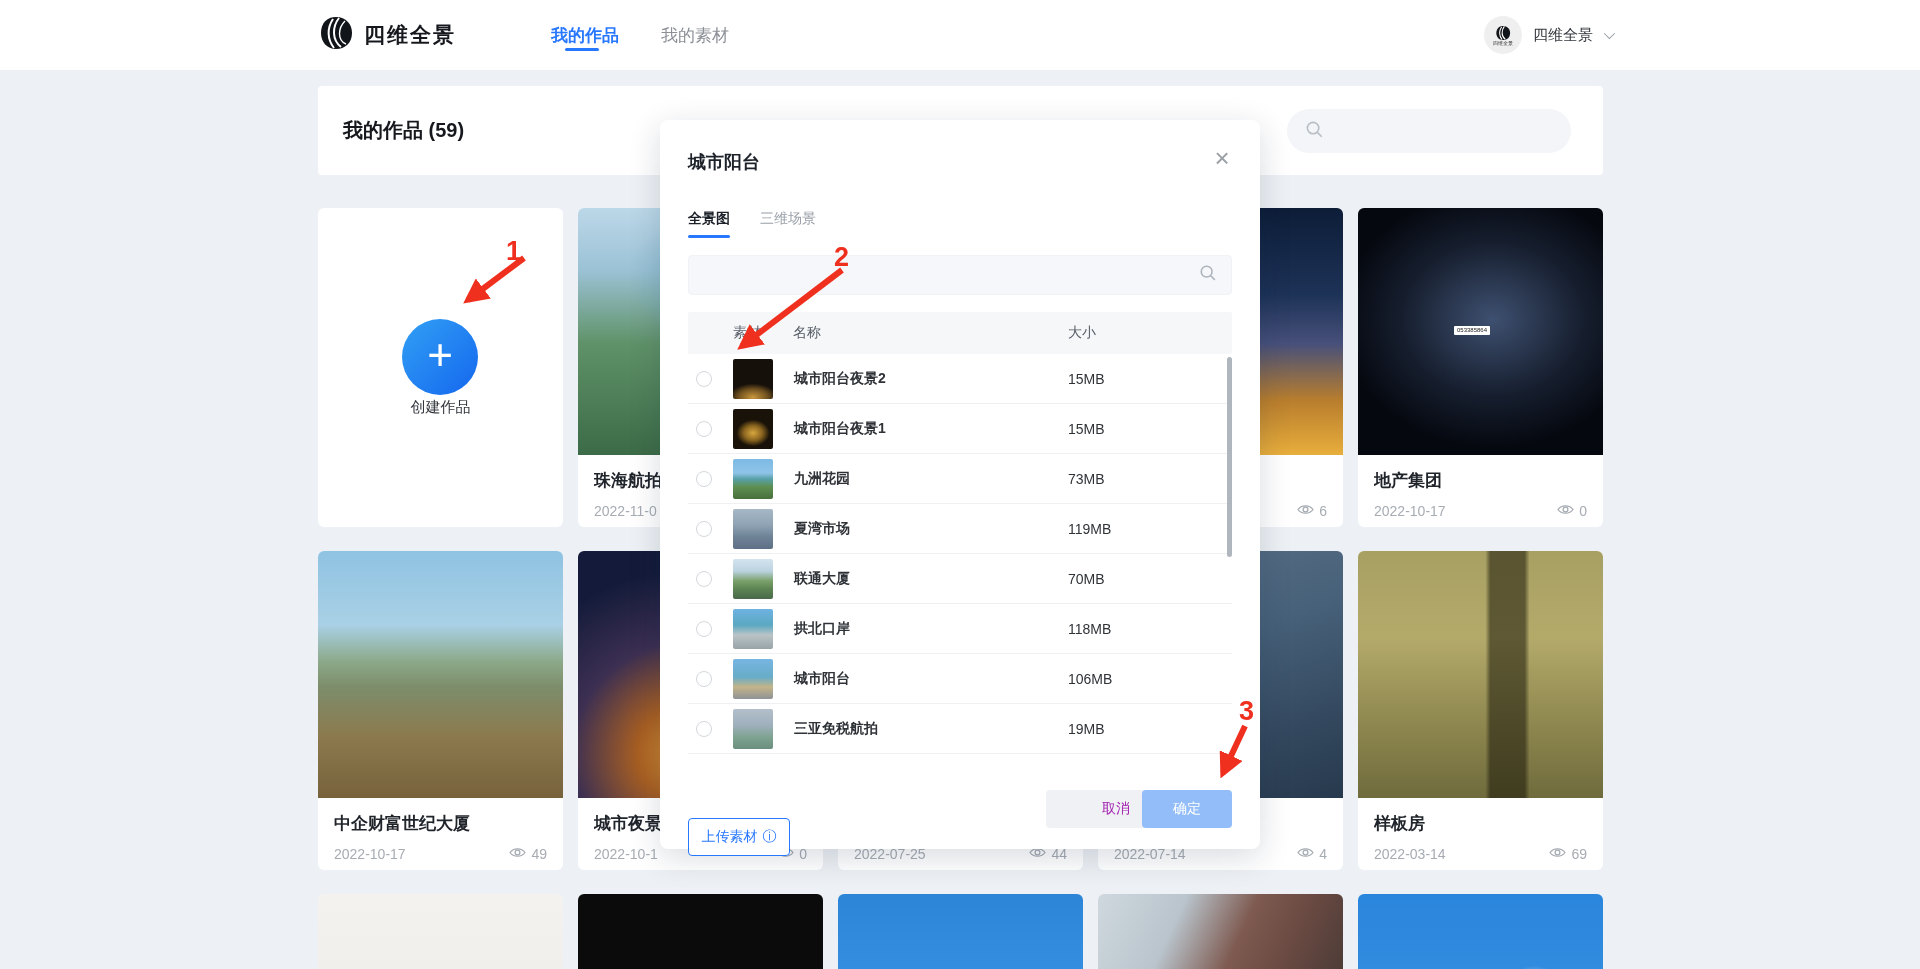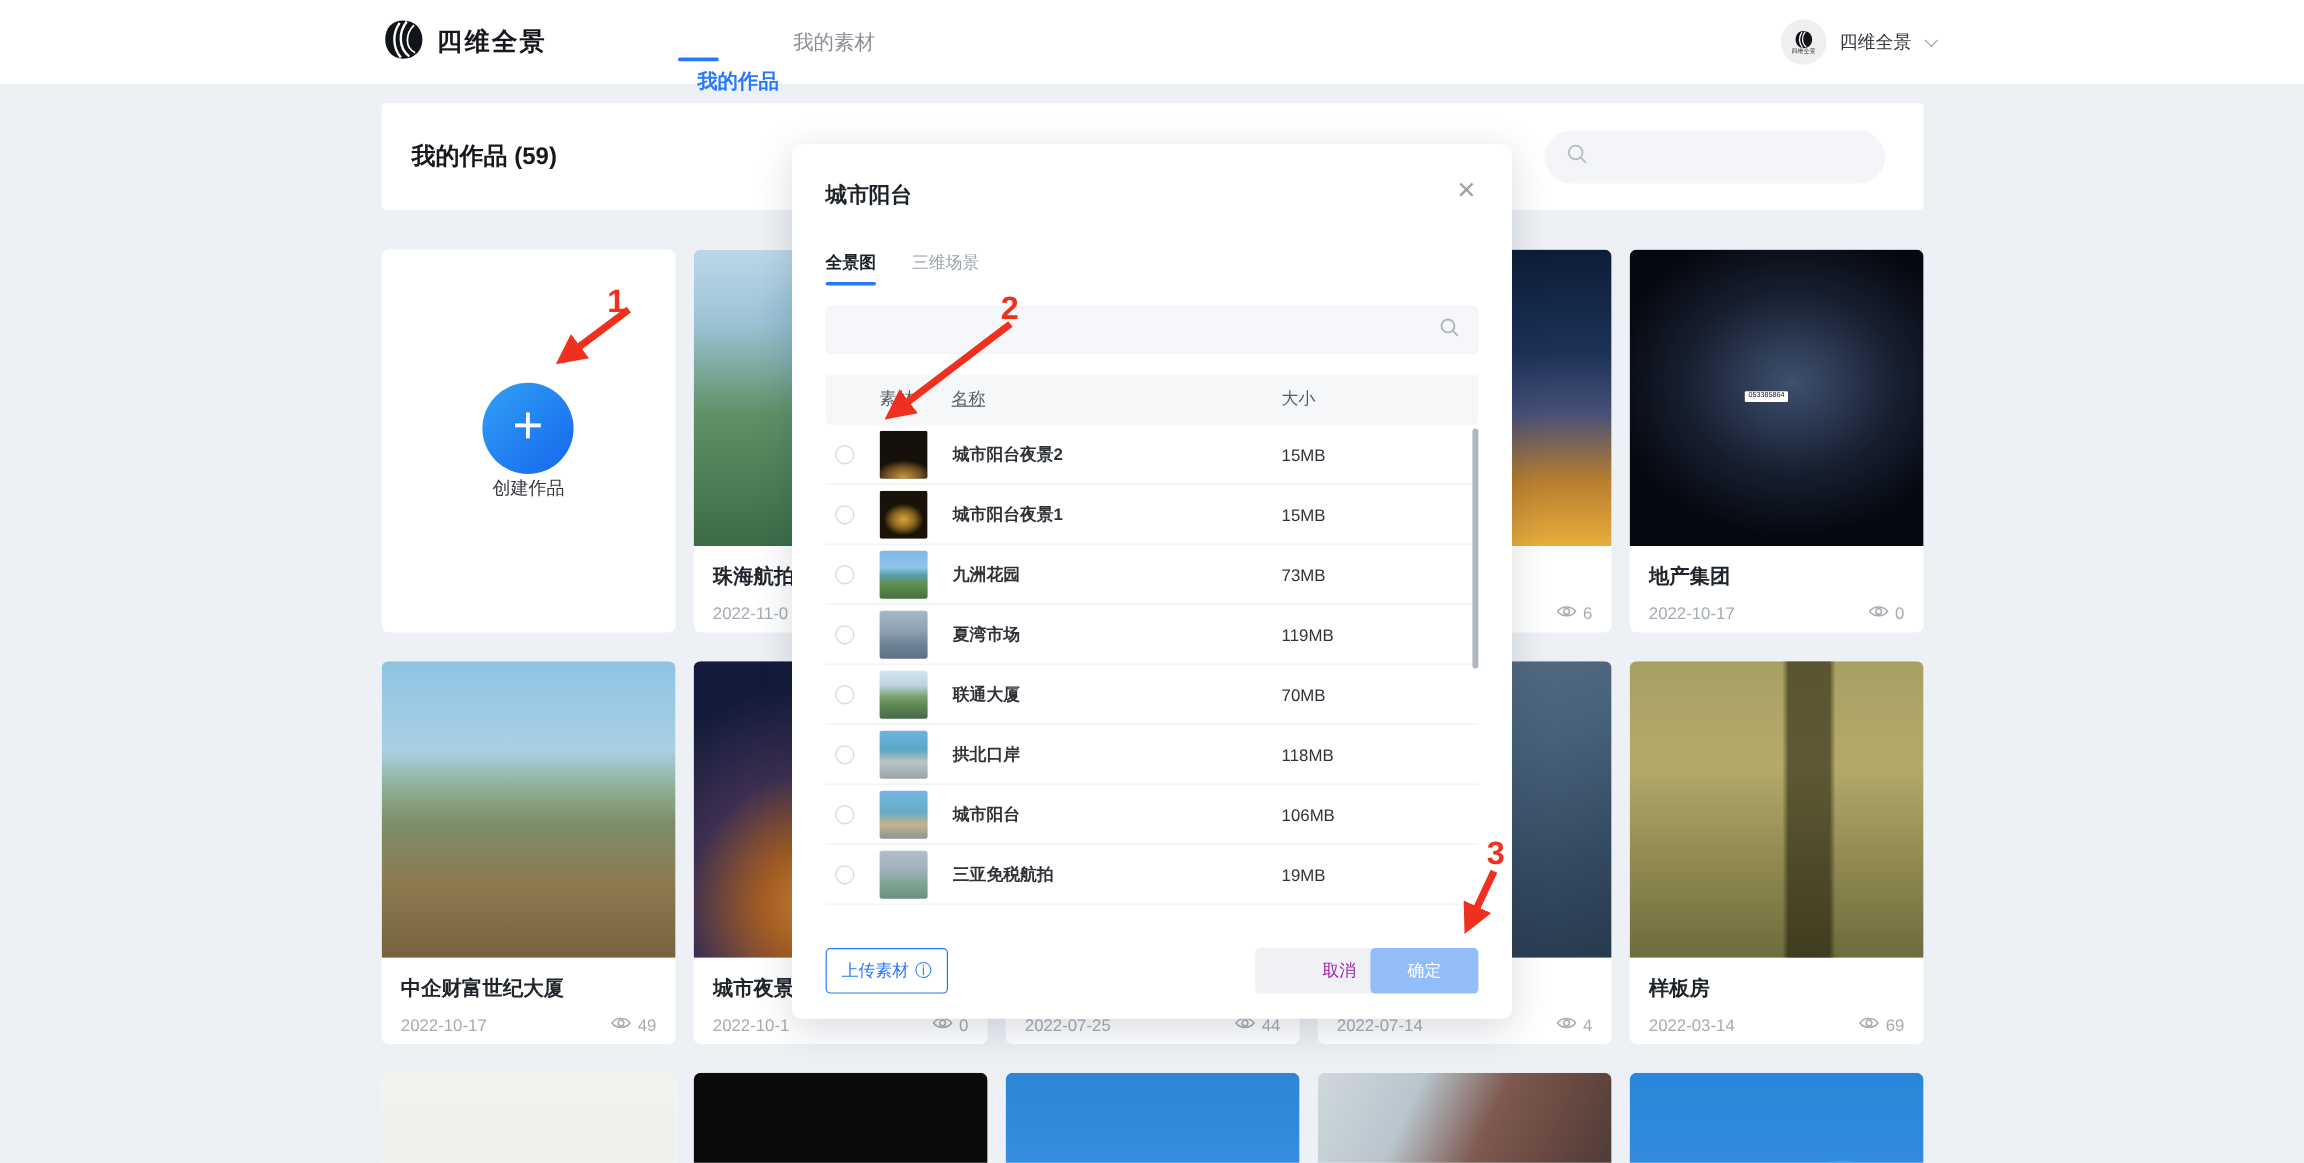--- a/index.html
+++ b/index.html
@@ -5,21 +5,21 @@
   :root{ --accent:#2878ff; --ann:#f0301f; --confirm-disabled:#92bdf8; }
   *{margin:0;padding:0;box-sizing:border-box;}
   html,body{width:1920px;height:969px;overflow:hidden;}
   body{background:#edf0f4;font-family:"Liberation Sans","DejaVu Sans",sans-serif;color:#1d2129;position:relative;}
 
   
   .navbar{position:absolute;left:0;top:0;width:1920px;height:70px;background:#fff;box-shadow:0 1px 0 #eceef2;z-index:5;}
   .brand{position:absolute;left:318px;top:0;height:70px;display:flex;align-items:center;gap:10px;}
   .brand-name{font-size:21px;font-weight:700;letter-spacing:2px;color:#16181d;}
   .nav-tab{position:absolute;top:0;height:70px;display:flex;align-items:center;font-size:17px;cursor:pointer;}
-  .nav-tab.t0{left:581px;color:var(--accent);font-weight:700;margin-top:32px;}
+  .nav-tab.t0{left:551px;color:var(--accent);font-weight:700;}
   .nav-tab.t1{left:661px;color:#8b9097;}
   .nav-underline{position:absolute;left:565px;top:48px;width:34px;height:3px;border-radius:2px;background:var(--accent);}
   .userbox{position:absolute;right:308px;top:0;height:70px;display:flex;align-items:center;gap:11px;}
   .avatar{width:38px;height:38px;border-radius:50%;background:#efefef;display:flex;flex-direction:column;align-items:center;justify-content:center;overflow:hidden;}
   .avatar .av-txt{font-size:5px;color:#333;line-height:5px;}
   .user-name{font-size:15px;color:#33373d;}
   .caret{width:8px;height:8px;border-right:1.5px solid #9aa0a8;border-bottom:1.5px solid #9aa0a8;transform:rotate(45deg) translateY(-2px);}
 
   
   .band{position:absolute;left:318px;top:86px;width:1285px;height:89px;background:#fff;border-radius:4px;z-index:1;}
@@ -63,30 +63,30 @@
   .modal-title{position:absolute;left:28px;top:30px;font-size:18px;font-weight:600;color:#1d2129;}
   .modal-close{position:absolute;right:22px;top:22px;width:32px;height:32px;display:flex;align-items:center;justify-content:center;font-size:26px;color:#9aa0a6;cursor:pointer;}
   .modal-tabs{position:absolute;left:28px;top:90px;display:flex;gap:30px;font-size:14px;}
   .mtab{padding-bottom:10px;color:#9aa1a9;cursor:pointer;position:relative;}
   .mtab.active{color:#1d2129;font-weight:600;}
   .mtab.active::after{content:"";position:absolute;left:0;bottom:0;width:100%;height:3px;border-radius:2px;background:var(--accent);}
   .modal-search{position:absolute;left:28px;top:135px;width:544px;height:40px;background:#f5f7fa;border:1px solid #f0f2f5;border-radius:4px;display:flex;align-items:center;padding:0 14px;}
   .modal-search input{flex:1;border:none;outline:none;background:transparent;font-size:14px;color:#333;}
   .mtable-head{position:absolute;left:28px;top:192px;width:544px;height:42px;background:#f6f7f9;border-radius:2px;display:flex;align-items:center;font-size:14px;color:#565c66;}
   .hc-mat{margin-left:45px;}
-  .hc-name{margin-left:32px;text-decoration:underline;}
+  .hc-name{margin-left:32px;}
   .hc-size{position:absolute;left:380px;}
   .mrows{position:absolute;left:28px;top:234px;width:544px;height:400px;overflow:hidden;}
   .mrow{height:50px;display:flex;align-items:center;border-bottom:1px solid #eef0f2;position:relative;cursor:pointer;}
   .radio{width:16px;height:16px;border:1px solid #d4d7dc;border-radius:50%;background:#fff;margin-left:8px;}
   .mthumb{width:40px;height:40px;border-radius:2px;margin-left:21px;}
   .mname{margin-left:21px;font-size:14px;color:#2f3338;font-weight:bold;}
   .msize{position:absolute;left:380px;font-size:14px;color:#2f3338;}
   .mscrollbar{position:absolute;left:567px;top:237px;width:5px;height:200px;border-radius:3px;background:#b0b6bd;z-index:11;}
-  .upload-btn{position:absolute;left:28px;top:670px;width:102px;height:38px;border:1px solid var(--accent);border-radius:4px;background:#fff;color:var(--accent);font-size:14px;display:flex;align-items:center;justify-content:center;gap:5px;cursor:pointer;}
+  .upload-btn{position:absolute;left:28px;top:698px;width:102px;height:38px;border:1px solid var(--accent);border-radius:4px;background:#fff;color:var(--accent);font-size:14px;display:flex;align-items:center;justify-content:center;gap:5px;cursor:pointer;}
   .cancel-btn{position:absolute;left:386px;top:670px;width:100px;height:38px;background:#eff1f4;border:none;border-radius:4px;font-size:14px;color:#a21caf;cursor:pointer;padding-left:40px;}
   .confirm-btn{position:absolute;left:482px;top:670px;width:90px;height:38px;background:var(--confirm-disabled);border:none;border-radius:4px;font-size:14px;color:#fff;cursor:pointer;}
 
   
   .mt-night-balcony-2{background:radial-gradient(85% 48% at 50% 96%,#c9973c 0%,#6b4d1e 45%,rgba(0,0,0,0) 72%),#15100a;}
   .mt-night-balcony-1{background:radial-gradient(58% 46% at 50% 60%,#d8a63f 0%,#8a651f 40%,rgba(0,0,0,0) 72%),#191208;}
   .mt-garden-coast{background:linear-gradient(180deg,#7cb9e4 0%,#8fc4e8 35%,#57a0a8 50%,#5d8f50 70%,#47703c 100%);}
   .mt-market-aerial{background:linear-gradient(180deg,#a7b8c6 0%,#8fa3b4 40%,#6e8296 70%,#5d7085 100%);}
   .mt-tower-green{background:linear-gradient(180deg,#d3e4ee 0%,#bcd3e0 30%,#7aa06a 55%,#5c8452 75%,#48694a 100%);}
   .mt-port-coast{background:linear-gradient(180deg,#6fb2e2 0%,#5aa8c2 40%,#bac4c6 65%,#98a3a8 100%);}

